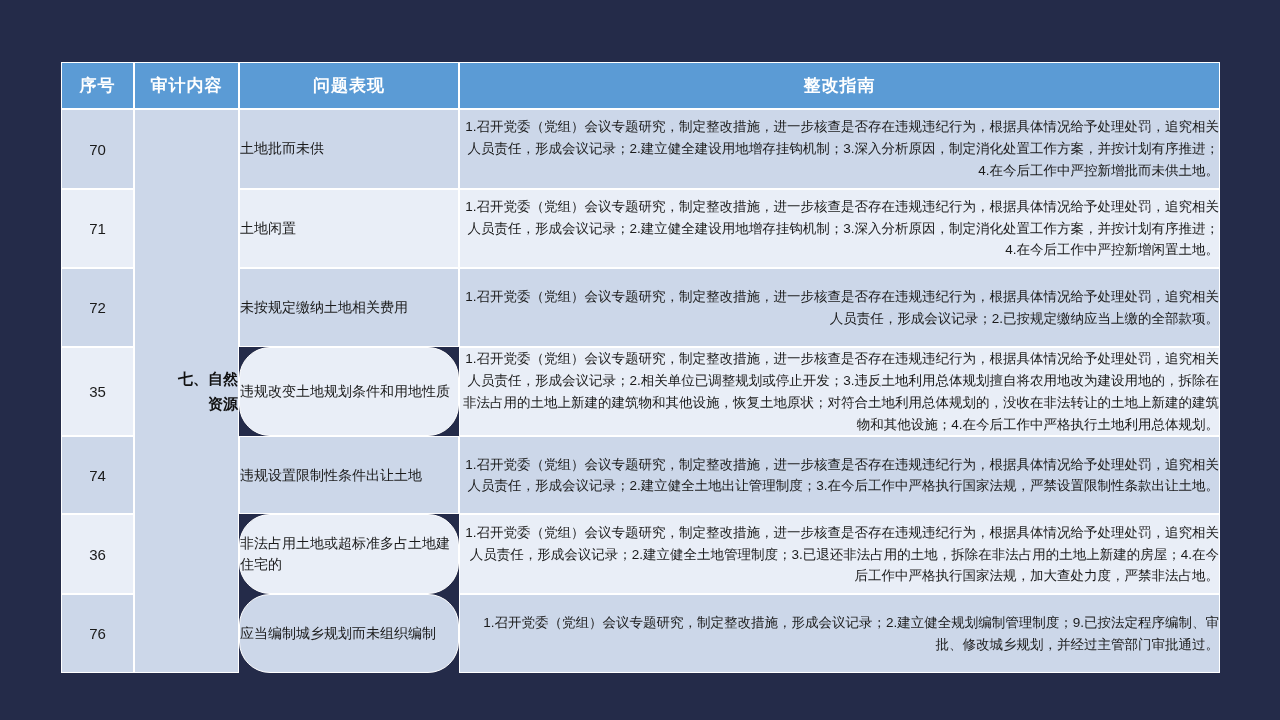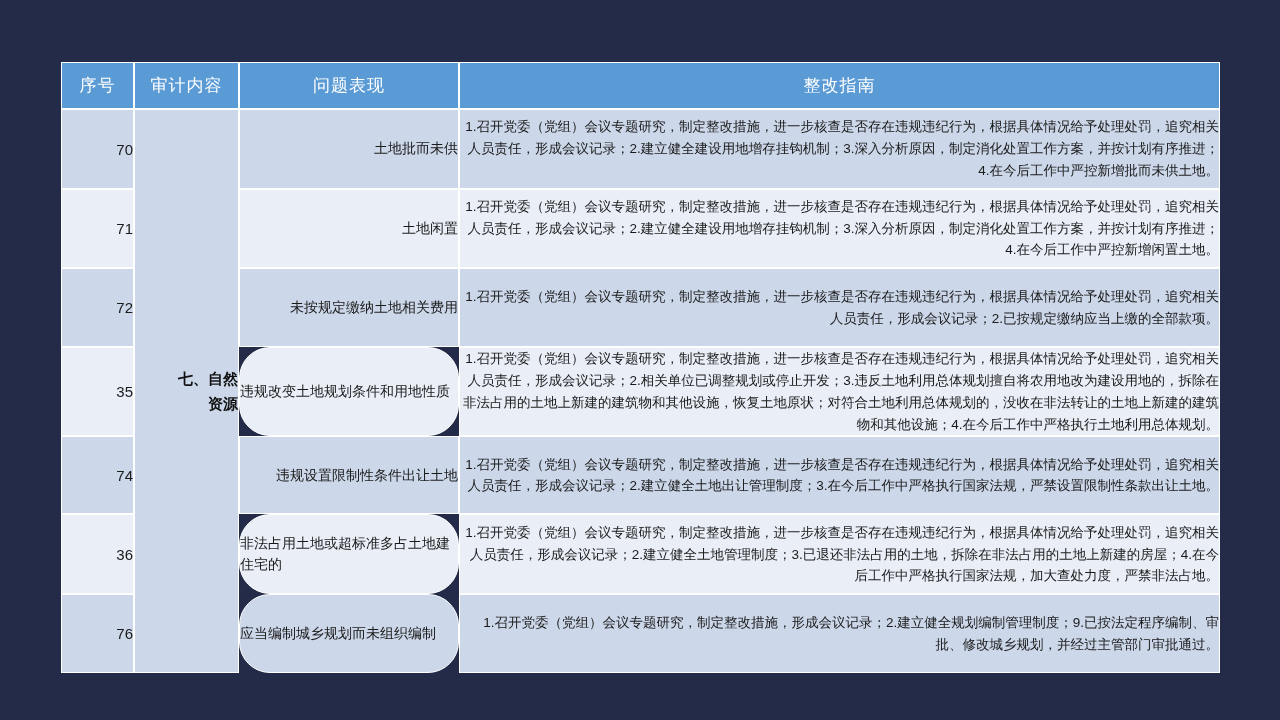--- a/index.html
+++ b/index.html
@@ -34,49 +34,49 @@
   }
   table.audit-table th,
   table.audit-table td {
     border: 1.5px solid #ffffff;
     vertical-align: middle;
     padding: 0;
   }
   thead th {
     background: #5b9bd5;
     color: #ffffff;
-    font-weight: normal;
+    font-weight: bold;
     font-size: 17px;
     height: 45px;
     text-align: center;
     letter-spacing: 1px;
   }
   .c1 { width: 73px; }
   .c2 { width: 105px; }
   .c3 { width: 220px; }
   .c4 { width: 761px; }
 
   tbody tr.row-dark td { background: #ccd7e9; }
   tbody tr.row-light td { background: #e9eef7; }
 
   td.num {
-    text-align: right;
+    text-align: center;
     font-size: 15px;
     color: #1a1a1a;
   }
   td.cat {
     text-align: right;
     font-size: 15px;
     font-weight: bold;
     color: #111111;
     line-height: 1.7;
     background: #ccd7e9 !important;
   }
   td.issue {
-    text-align: right;
+    text-align: left;
     font-size: 14px;
     color: #1a1a1a;
     line-height: 1.55;
     padding: 4px 9px;
   }
   td.issue.left {
     text-align: left;
     border-radius: 31px;
   }
   td.guide {

